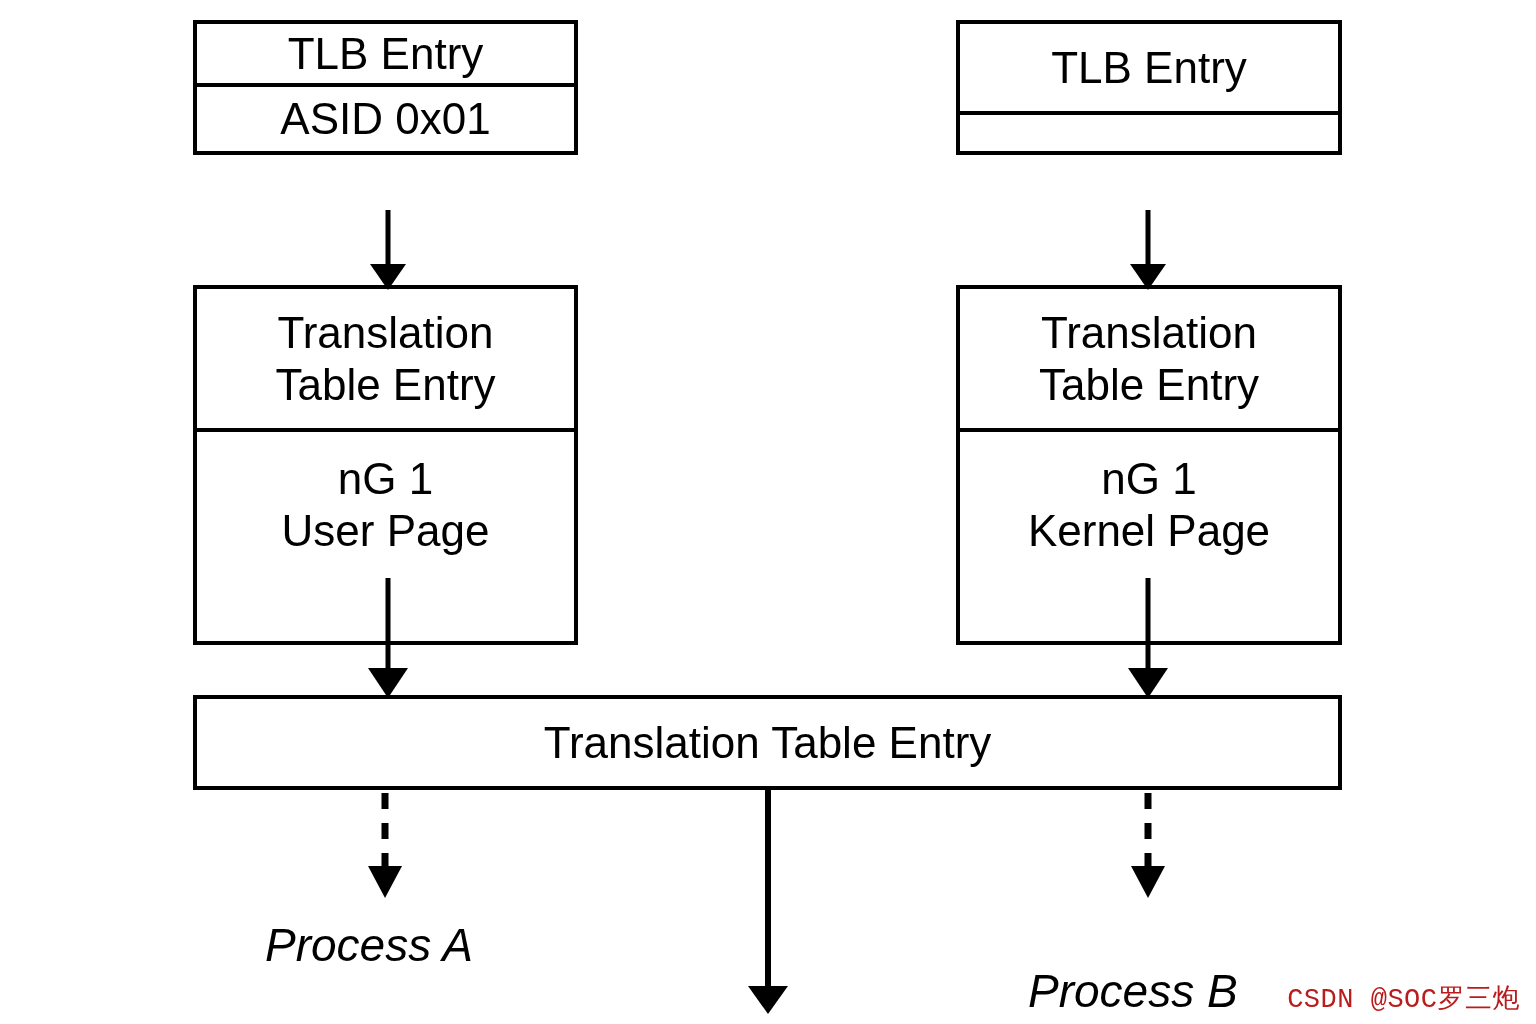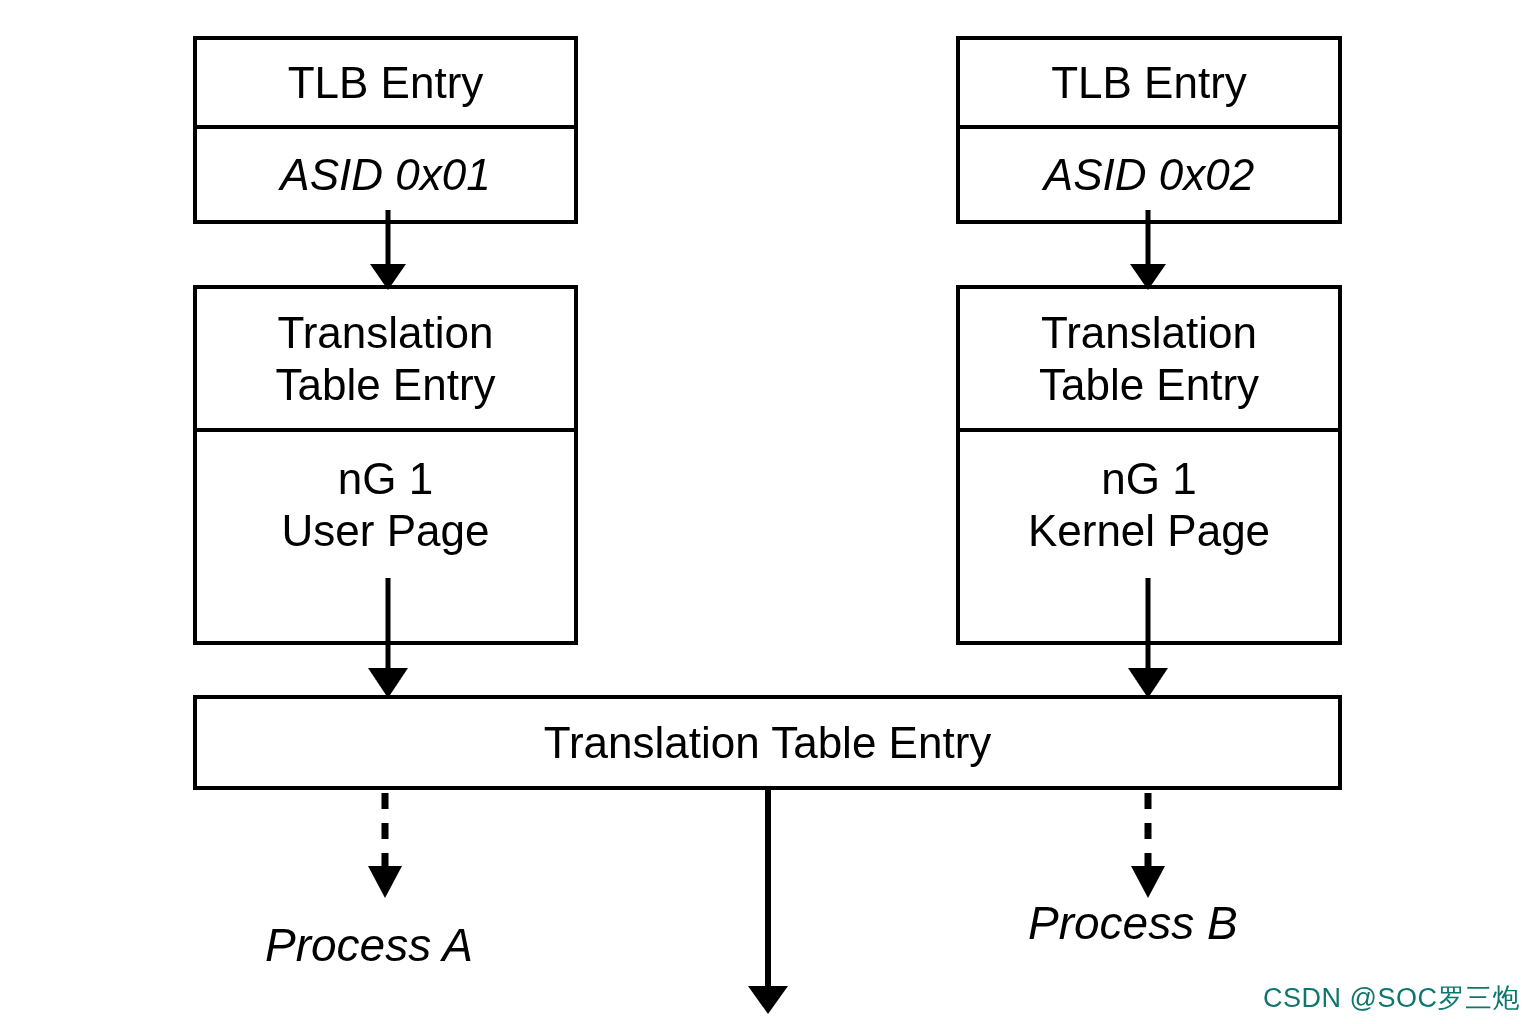--- a/index.html
+++ b/index.html
@@ -35,23 +35,23 @@
     line-height: 1.18;
     font-size: 44px;
     white-space: pre-line;
     padding: 0 6px;
   }
   .cell.divided-top {
     border-bottom: 4px solid #000000;
   }
 
   
-  .tlb-box { top: 36px; height: 188px; }
+  .tlb-box { top: 20px; height: 135px; }
   .tlb-box .cell-title { height: 91px; }
-  .tlb-box .cell-asid  { height: 93px; font-style: italic; }
+  .tlb-box .cell-asid  { height: 93px; }
 
   
   .tte-box { top: 285px; height: 360px; }
   .tte-box .cell-title { height: 143px; }
   .tte-box .cell-flags { height: 146px; }
 
   
   .col-left  { left: 193px; width: 385px; }
   .col-right { left: 956px; width: 386px; }
 
@@ -75,31 +75,32 @@
 
   
   .label {
     position: absolute;
     font-size: 46px;
     white-space: nowrap;
     line-height: 1;
     font-style: italic;
   }
   .label-process-a { left: 265px; top: 922px; }
-  .label-process-b { left: 1028px; top: 900px; }
+  .label-process-b { left: 1028px; top: 968px; }
 
   .watermark {
     position: absolute;
     right: 16px;
     bottom: 8px;
     font-size: 27px;
-    color: #0f766e;
+    color: #b91c1c;
     white-space: nowrap;
     letter-spacing: 0.5px;
     user-select: none;
+    font-family: Liberation Mono, monospace;
   }
 </style>
 </head>
 <body>
 
 <div id="canvas">
 
   <div class="box tlb-box col-left">
     <div class="cell cell-title divided-top">TLB Entry</div>
     <div class="cell cell-asid">ASID 0x01</div>
@@ -107,21 +108,20 @@
 
   <div class="box tte-box col-left">
     <div class="cell cell-title divided-top">Translation
 Table Entry</div>
     <div class="cell cell-flags">nG 1
 User Page</div>
   </div>
 
   <div class="box tlb-box col-right">
     <div class="cell cell-title divided-top">TLB Entry</div>
-    <div class="cell cell-asid">ASID 0x02</div>
   </div>
 
   <div class="box tte-box col-right">
     <div class="cell cell-title divided-top">Translation
 Table Entry</div>
     <div class="cell cell-flags">nG 1
 Kernel Page</div>
   </div>
 
   <div class="box wide-box">

